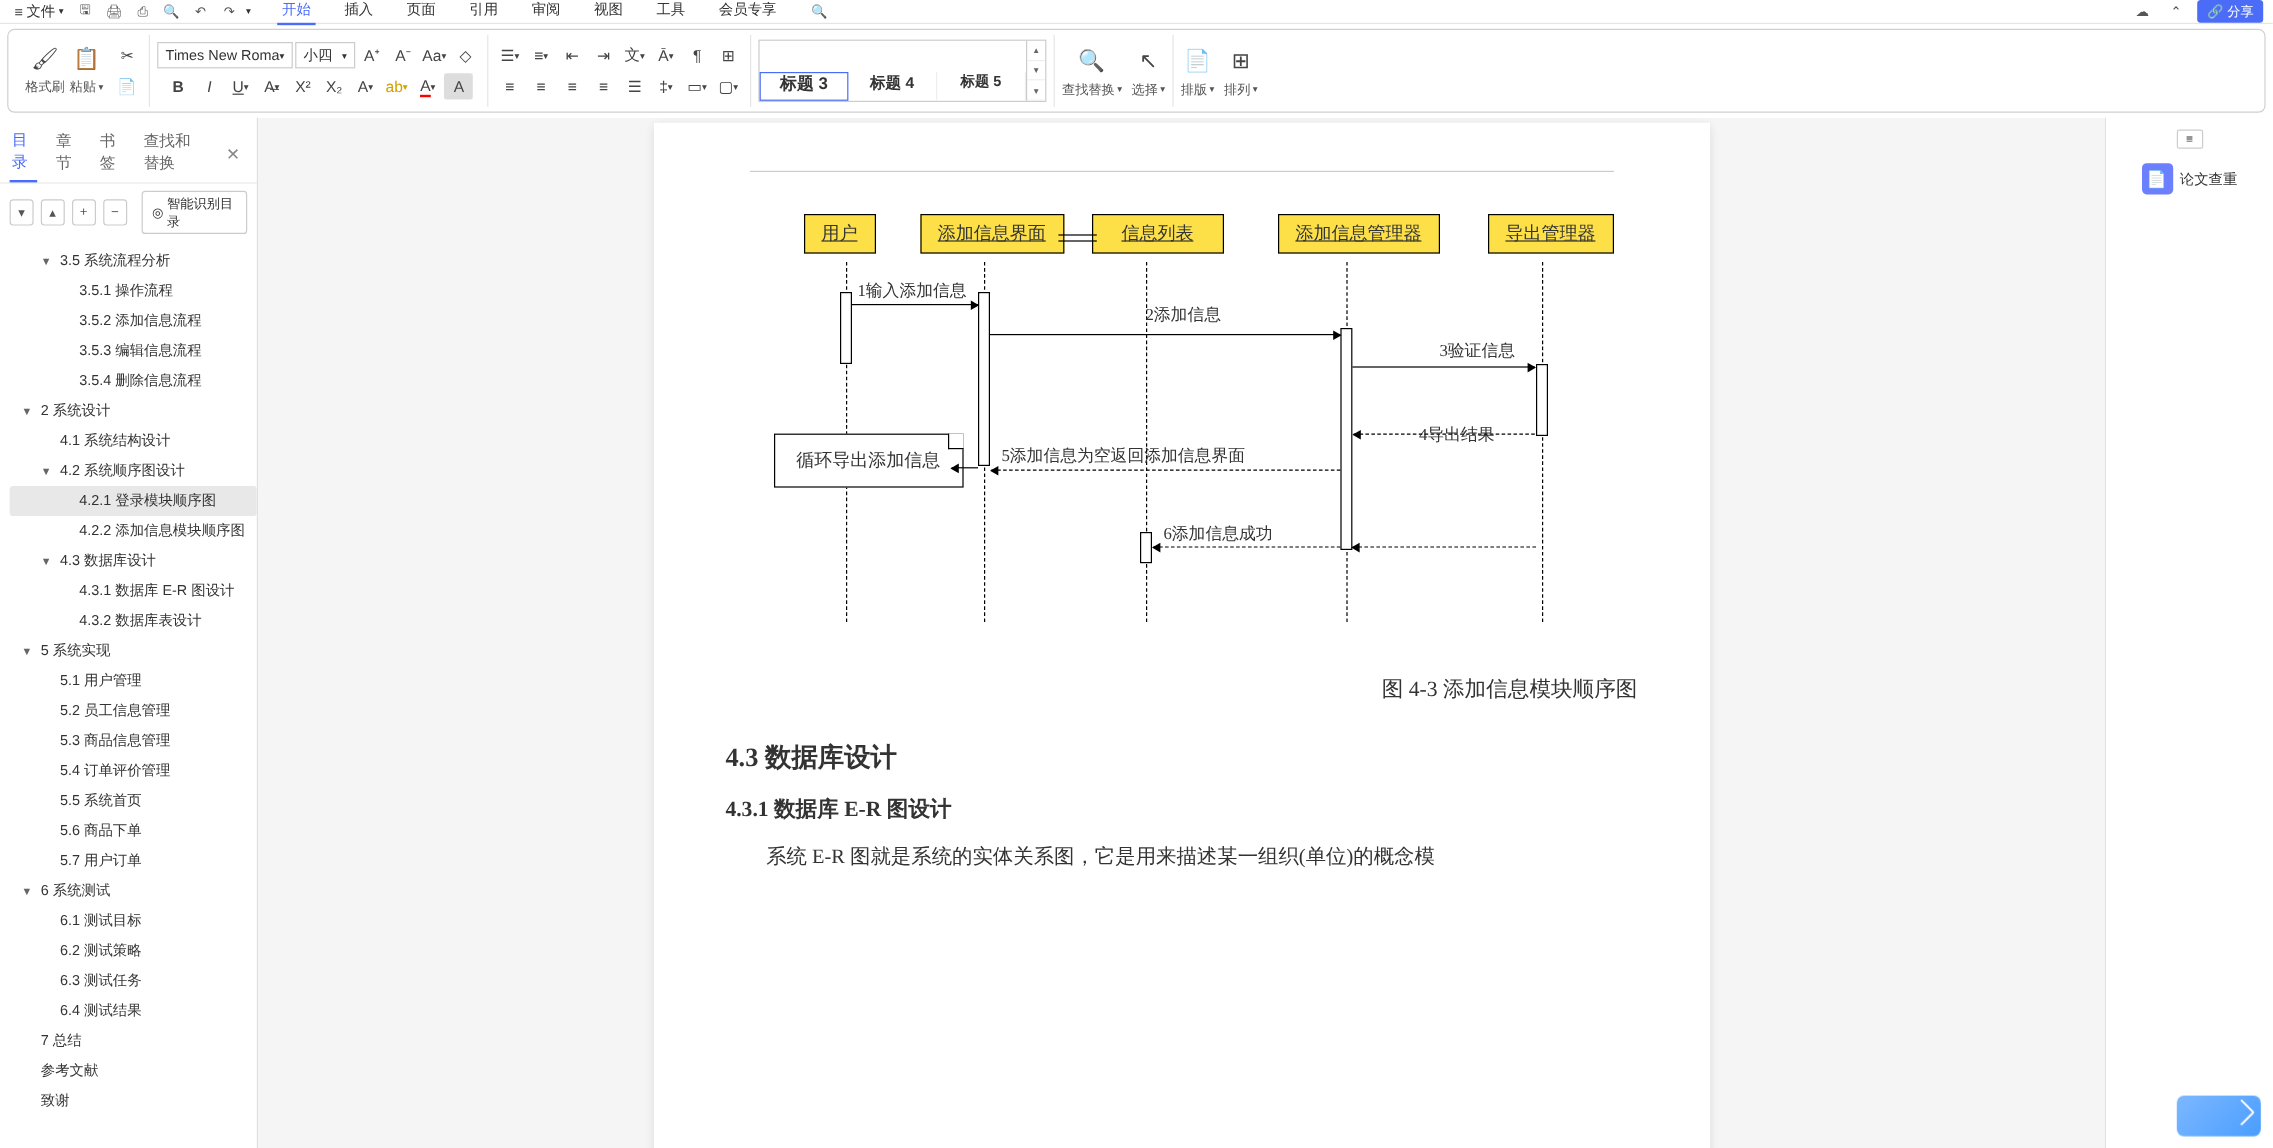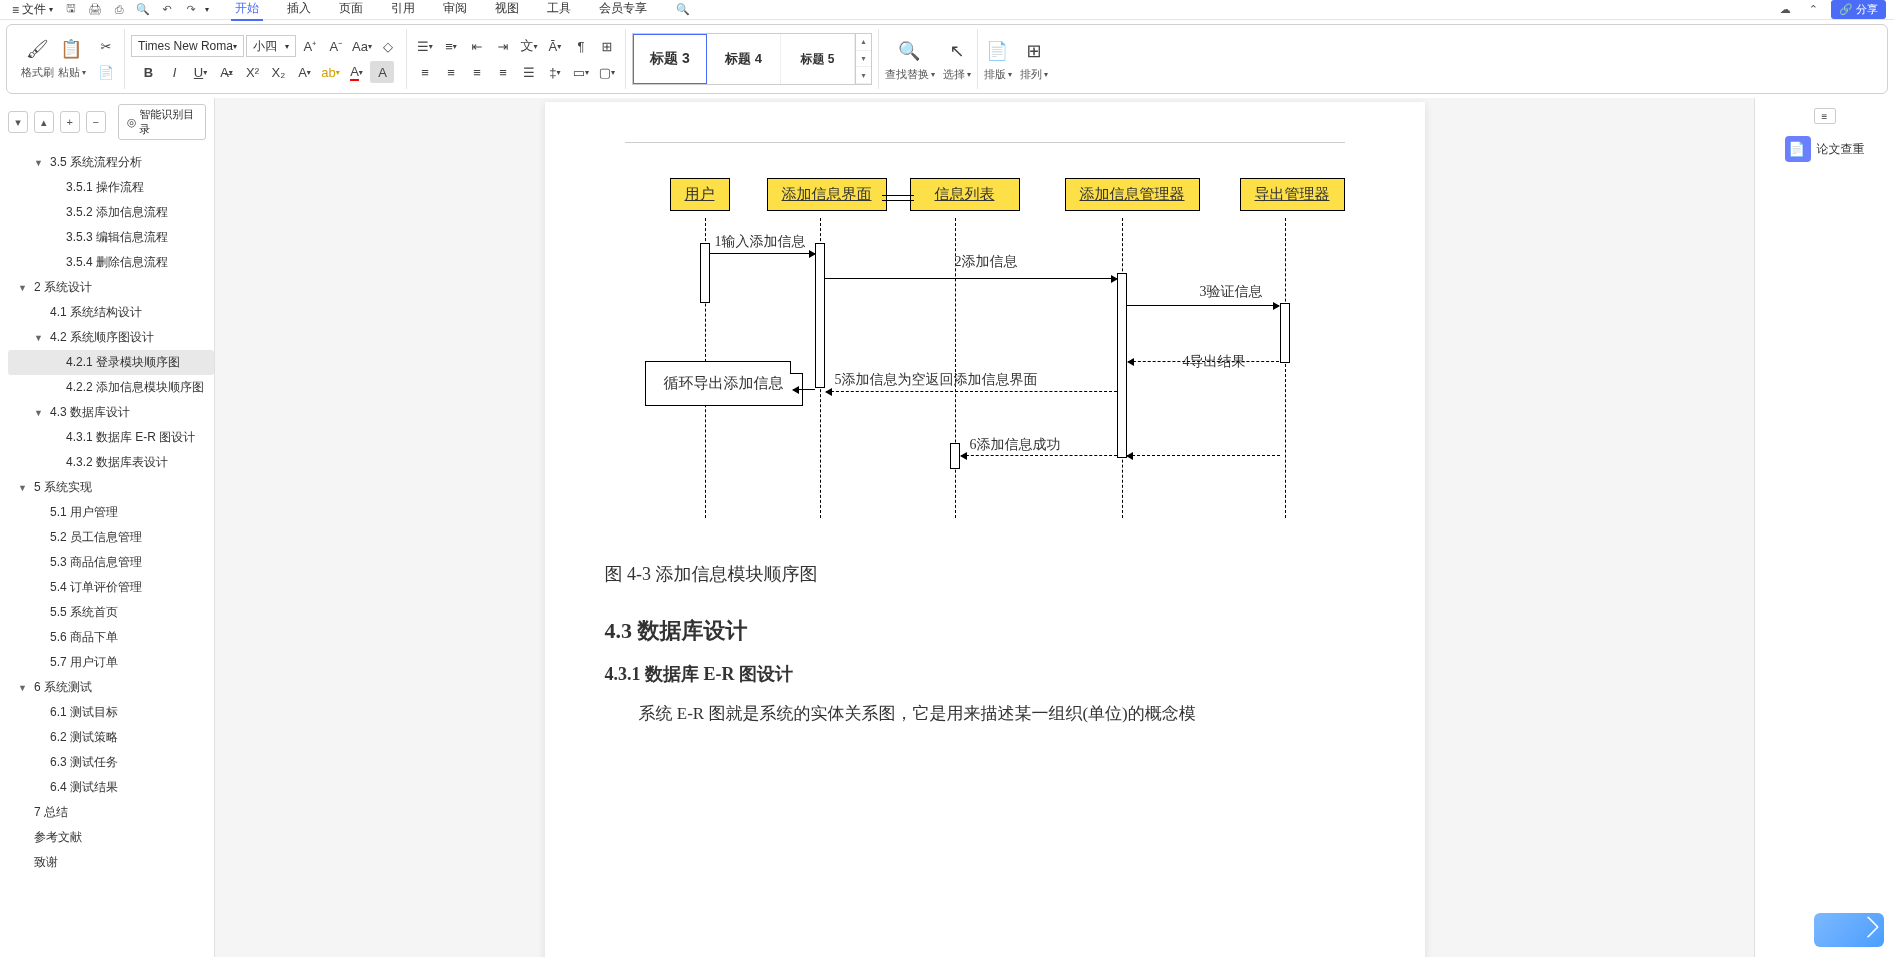--- a/index.html
+++ b/index.html
@@ -20,21 +20,21 @@
 .ribbon { height: 70px; background: #fff; border: 1px solid #d0d0d0; border-radius: 6px; margin: 4px 6px; display: flex; align-items: center; padding: 4px 8px; gap: 0; }
 .ribbon-group { display: flex; flex-direction: column; align-items: center; justify-content: center; height: 100%; padding: 0 6px; border-right: 1px solid #e5e5e5; }
 .ribbon-group.no-border { border-right: none; }
 .ribbon-btn-row { display: flex; gap: 2px; align-items: flex-start; }
 .ribbon-icon-lg { width: 28px; height: 28px; display: flex; align-items: center; justify-content: center; font-size: 18px; color: #444; cursor: pointer; }
 .ribbon-label { font-size: 11px; color: #555; margin-top: 2px; display: flex; align-items: center; gap: 2px; }
 .ribbon-small-btn { width: 24px; height: 22px; display: flex; align-items: center; justify-content: center; cursor: pointer; color: #444; font-size: 13px; }
 .font-select { border: 1px solid #ccc; padding: 2px 6px; font-size: 12px; min-width: 100px; height: 22px; display: flex; align-items: center; justify-content: space-between; cursor: pointer; background: #fff; }
 .size-select { border: 1px solid #ccc; padding: 2px 6px; font-size: 12px; width: 50px; height: 22px; display: flex; align-items: center; justify-content: space-between; cursor: pointer; background: #fff; }
 .style-gallery { display: flex; border: 1px solid #ccc; height: 52px; background: #fff; }
-.style-item { width: 74px; display: flex; flex-direction: column; align-items: center; justify-content: center; border-right: 1px solid #eee; cursor: pointer; }
+.style-item { width: 74px; display: flex; flex-direction: column; align-items: center; border-right: 1px solid #eee; cursor: pointer; margin-top: 26px; }
 .style-item.active { border: 1px solid #4a6cf7; }
 .style-preview { font-size: 14px; font-weight: bold; }
 .style-scroll { width: 16px; display: flex; flex-direction: column; border-left: 1px solid #ccc; }
 .style-scroll > div { flex: 1; display: flex; align-items: center; justify-content: center; font-size: 8px; cursor: pointer; color: #666; border-bottom: 1px solid #eee; }
 
 
 .main-area { display: flex; height: calc(100vh - 94px); }
 
 
 .nav-panel { width: 215px; border-right: 1px solid #e0e0e0; display: flex; flex-direction: column; background: #fff; }
@@ -64,21 +64,21 @@
 .seq-lifeline { position: absolute; top: 75px; width: 0; border-left: 1px dashed #000; height: 300px; }
 .seq-activation { position: absolute; background: #fff; border: 1px solid #000; width: 10px; }
 .seq-msg { position: absolute; font-size: 14px; font-family: "SimSun", serif; }
 .seq-arrow { position: absolute; height: 0; border-top: 1px solid #000; }
 .seq-arrow.dashed { border-top: 1px dashed #000; }
 .seq-arrow::after { content: ""; position: absolute; right: -1px; top: -4px; border-left: 7px solid #000; border-top: 4px solid transparent; border-bottom: 4px solid transparent; }
 .seq-arrow.left::after { right: auto; left: -1px; border-left: none; border-right: 7px solid #000; }
 .seq-note { position: absolute; border: 1px solid #000; padding: 12px 18px; font-size: 15px; font-family: "SimSun", serif; background: #fff; }
 .seq-note::before { content: ""; position: absolute; top: -1px; right: -1px; width: 12px; height: 12px; border-left: 1px solid #000; border-bottom: 1px solid #000; background: #fff; }
 
-.doc-caption { text-align: left; font-family: "SimSun", serif; font-size: 18px; margin: 20px 0 30px; }
+.doc-caption { text-align: right; font-family: "SimSun", serif; font-size: 18px; margin: 20px 0 30px; }
 .doc-h2 { font-family: "SimSun", serif; font-size: 22px; font-weight: bold; margin: 20px 0 16px; }
 .doc-h3 { font-family: "SimSun", serif; font-size: 18px; font-weight: bold; margin: 16px 0 12px; }
 .doc-para { font-family: "SimSun", serif; font-size: 17px; line-height: 1.9; text-indent: 2em; }
 
 
 .right-sidebar { width: 140px; border-left: 1px solid #e0e0e0; display: flex; flex-direction: column; align-items: center; padding-top: 10px; gap: 8px; background: #fff; }
 .rsb-toggle { width: 22px; height: 16px; border: 1px solid #ccc; border-radius: 2px; display: flex; align-items: center; justify-content: center; font-size: 10px; cursor: pointer; }
 .rsb-item { display: flex; align-items: center; gap: 6px; padding: 4px 8px; cursor: pointer; border-radius: 4px; }
 .rsb-icon { width: 26px; height: 26px; background: #6b7fff; border-radius: 4px; display: flex; align-items: center; justify-content: center; color: #fff; font-size: 14px; }
 
@@ -271,20 +271,27 @@
             <span class="chev">▾</span>
           </div>
       </div>
     </div>
   </div>
 </div>
 
 <div class="main-area">
 
   <div class="nav-panel nav-panel-wrap">
+    <div class="nav-tabs">
+      <div class="nav-tab active">目录</div>
+      <div class="nav-tab">章节</div>
+      <div class="nav-tab">书签</div>
+      <div class="nav-tab">查找和替换</div>
+      <div class="nav-close">✕</div>
+    </div>
     <div class="nav-toolbar">
       <div class="nav-tool-btn">▾</div>
       <div class="nav-tool-btn">▴</div>
       <div class="nav-tool-btn">+</div>
       <div class="nav-tool-btn">−</div>
       <div style="flex:1"></div>
       <div class="smart-toc">
         <span>◎</span>
         <span>智能识别目录</span>
       </div>

